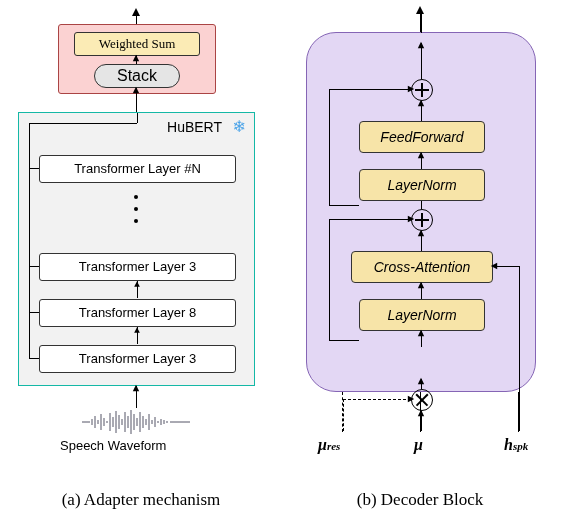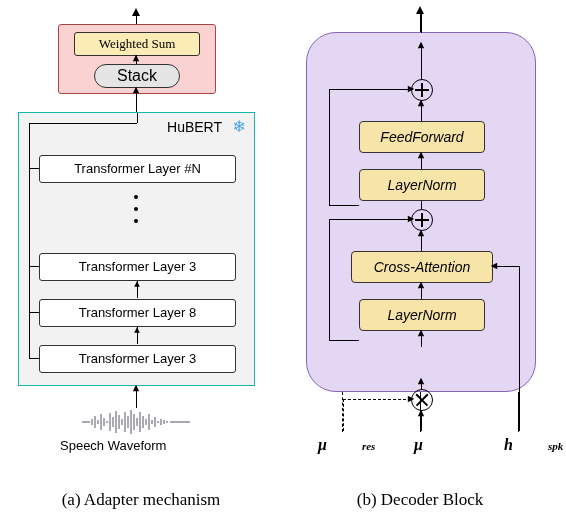--- a/index.html
+++ b/index.html
@@ -209,21 +209,21 @@
   .input-label {
     position: absolute;
     font-family: "Times New Roman", Times, serif;
     font-style: italic;
     font-weight: bold;
     font-size: 16px;
   }
   .mu-res { left: 318px; top: 436px; }
   .mu     { left: 414px; top: 436px; }
   .hspk   { left: 504px; top: 436px; }
-  .sub { font-size: 11px; font-style: italic; font-weight: bold; padding-left: 35px; }
+  .sub { font-size: 11px; font-style: italic; font-weight: bold; }
 
   
   .caption {
     position: absolute;
     font-family: "Times New Roman", Times, serif;
     font-size: 17px;
     text-align: center;
   }
   .cap-a { left: 26px; top: 490px; width: 230px; }
   .cap-b { left: 320px; top: 490px; width: 200px; }

